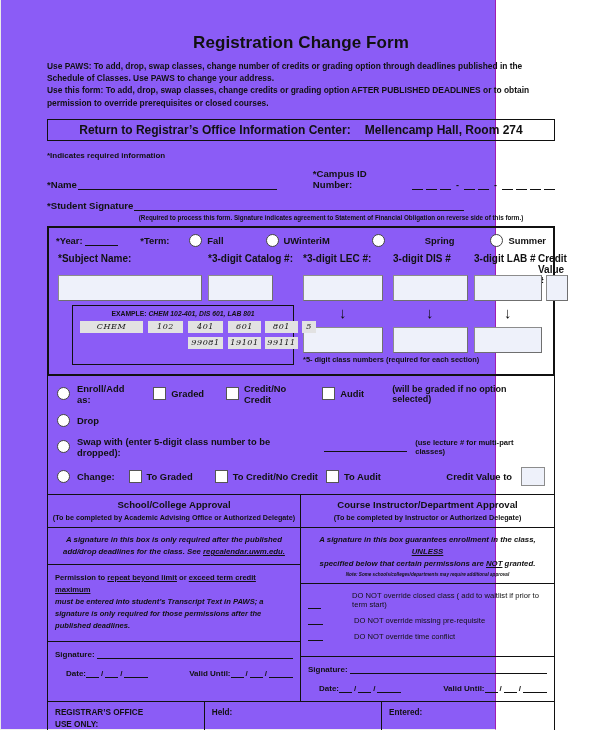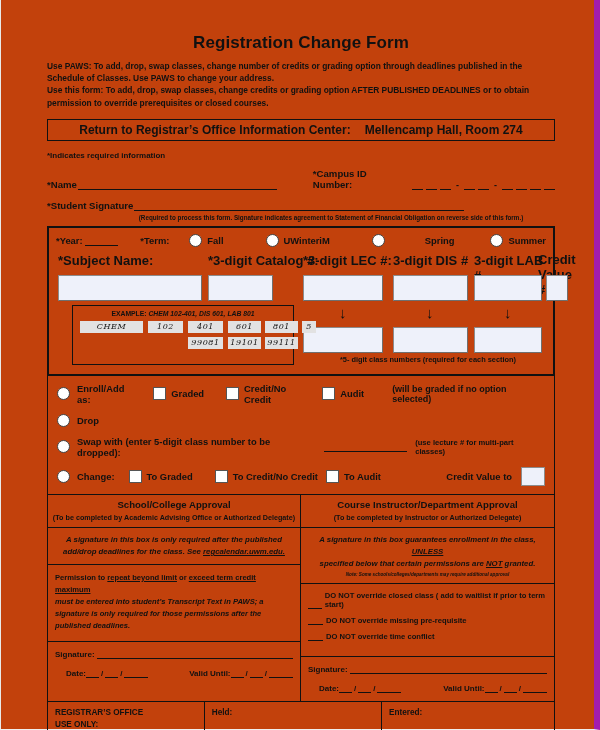--- a/index.html
+++ b/index.html
@@ -6,24 +6,24 @@
   html, body { margin:0; padding:0; }
   body {
     width:600px; height:730px;
     background:#ffffff;
     font-family:"Liberation Sans", sans-serif;
     color:#111;
     overflow:hidden;
   }
   .page {
     position:relative;
-    width:600px; height:730px;
-    background:#c2410c;
+    width:496px; height:730px;
+    background:#8b5cf6;
     border-left:1px solid #e9e9e9;
-    border-right:6px solid #a21caf;
+    border-right:1px solid #a21caf;
     border-bottom:1px solid #efefef;
     padding:0;
   }
   .sheet { position:absolute; left:46px; top:0; width:508px; }
 
   .title {
     text-align:center;
     font-size:17px;
     font-weight:bold;
     letter-spacing:.1px;
@@ -83,21 +83,21 @@
   .termrow { display:flex; align-items:center; font-size:9.4px; font-weight:bold; }
   .year-line { width:73px; border-bottom:1.3px solid #111; height:11px; margin-left:2px; }
   .term-label { margin-left:22px; }
   .radio {
     width:13px; height:13px; border:1.4px solid #444; border-radius:50%;
     background:#fff; display:inline-block; flex:none;
   }
   .term-opt { display:flex; align-items:center; gap:5px; }
   .t1 { margin-left:20px; } .t2 { margin-left:42px; } .t3 { margin-left:42px;gap:40px; } .t4 { margin-left:36px; }
 
-  .colhead { position:relative; height:22px; margin-top:6px; font-size:13px; font-weight:bold; }
+  .colhead { position:relative; height:22px; margin-top:6px; font-size:10px; font-weight:bold; }
   .colhead span { position:absolute; top:0; }
   .ch-subject { left:2px; }
   .ch-catalog { left:152px; }
   .ch-lec { left:247px; }
   .ch-dis { left:337px; }
   .ch-lab { left:418px; }
   .ch-credit { left:482px; width:30px; line-height:1.15; }
 
   .gridwrap { position:relative; height:92px; }
   .fbox {
@@ -114,21 +114,21 @@
   .b-credit { left:490px; top:0; width:22px; height:26px; }
   .b-lec2 { left:247px; top:52px; width:80px; height:26px; }
   .b-dis2 { left:337px; top:52px; width:75px; height:26px; }
   .b-lab2 { left:418px; top:52px; width:68px; height:26px; }
 
   .arrow { position:absolute; top:30px; font-size:15px; line-height:1; color:#111; }
   .a-lec { left:283px; } .a-dis { left:370px; } .a-lab { left:448px; }
 
   .classnote {
     position:absolute; left:247px; top:80px; width:250px;
-    font-size:7.4px; font-weight:bold; text-align:center;
+    font-size:7.4px; font-weight:bold; 
   }
 
   .example-box {
     position:absolute; left:16px; top:30px; width:222px; height:60px;
     border:1.1px solid #111; padding:4px 5px;
   }
   .ex-title { font-size:6.8px; font-weight:bold; text-align:center; }
   .ex-title i { font-style:italic; }
   .ex-grid { margin-top:4px; position:relative; height:34px; }
   .ex-cell {
@@ -180,21 +180,21 @@
   .app-tiny {
     font-style:italic; font-weight:bold; font-size:4.6px;
     text-align:center; margin-top:2px;
   }
   .perm-text {
     font-size:7.6px; font-weight:bold; line-height:1.6;
   }
   .perm-text i { font-style:italic; }
   .perm-text u { text-decoration:underline; }
   .app-mid { padding:7px 7px 8px 7px; border-bottom:1.2px solid #111; min-height:56px; }
-  .ovr { font-size:7.6px; font-weight:bold; margin-bottom:7px; display:flex; align-items:flex-end; }
+  .ovr { font-size:7.6px; font-weight:normal; margin-bottom:7px; display:flex; align-items:flex-end;gap:28px; }
   .ovr .uline { display:inline-block; width:15px; border-bottom:1.3px solid #111; height:9px; margin-right:3px; }
   .siglines { padding:7px 7px 8px 7px; font-size:8px; font-weight:bold; }
   .sl-row { display:flex; align-items:flex-end; }
   .sl-line { flex:1; border-bottom:1.1px solid #111; height:10px; margin-left:2px; }
   .date-row { display:flex; align-items:flex-end; margin-top:10px;padding-left:11px; }
   .dblank { display:inline-block; border-bottom:1.3px solid #111; height:9px; }
   .d2 { width:13px; } .d4 { width:24px; }
   .slash { padding:0 2px; }
   .valid { margin-left:auto; display:flex; align-items:flex-end; }
 

